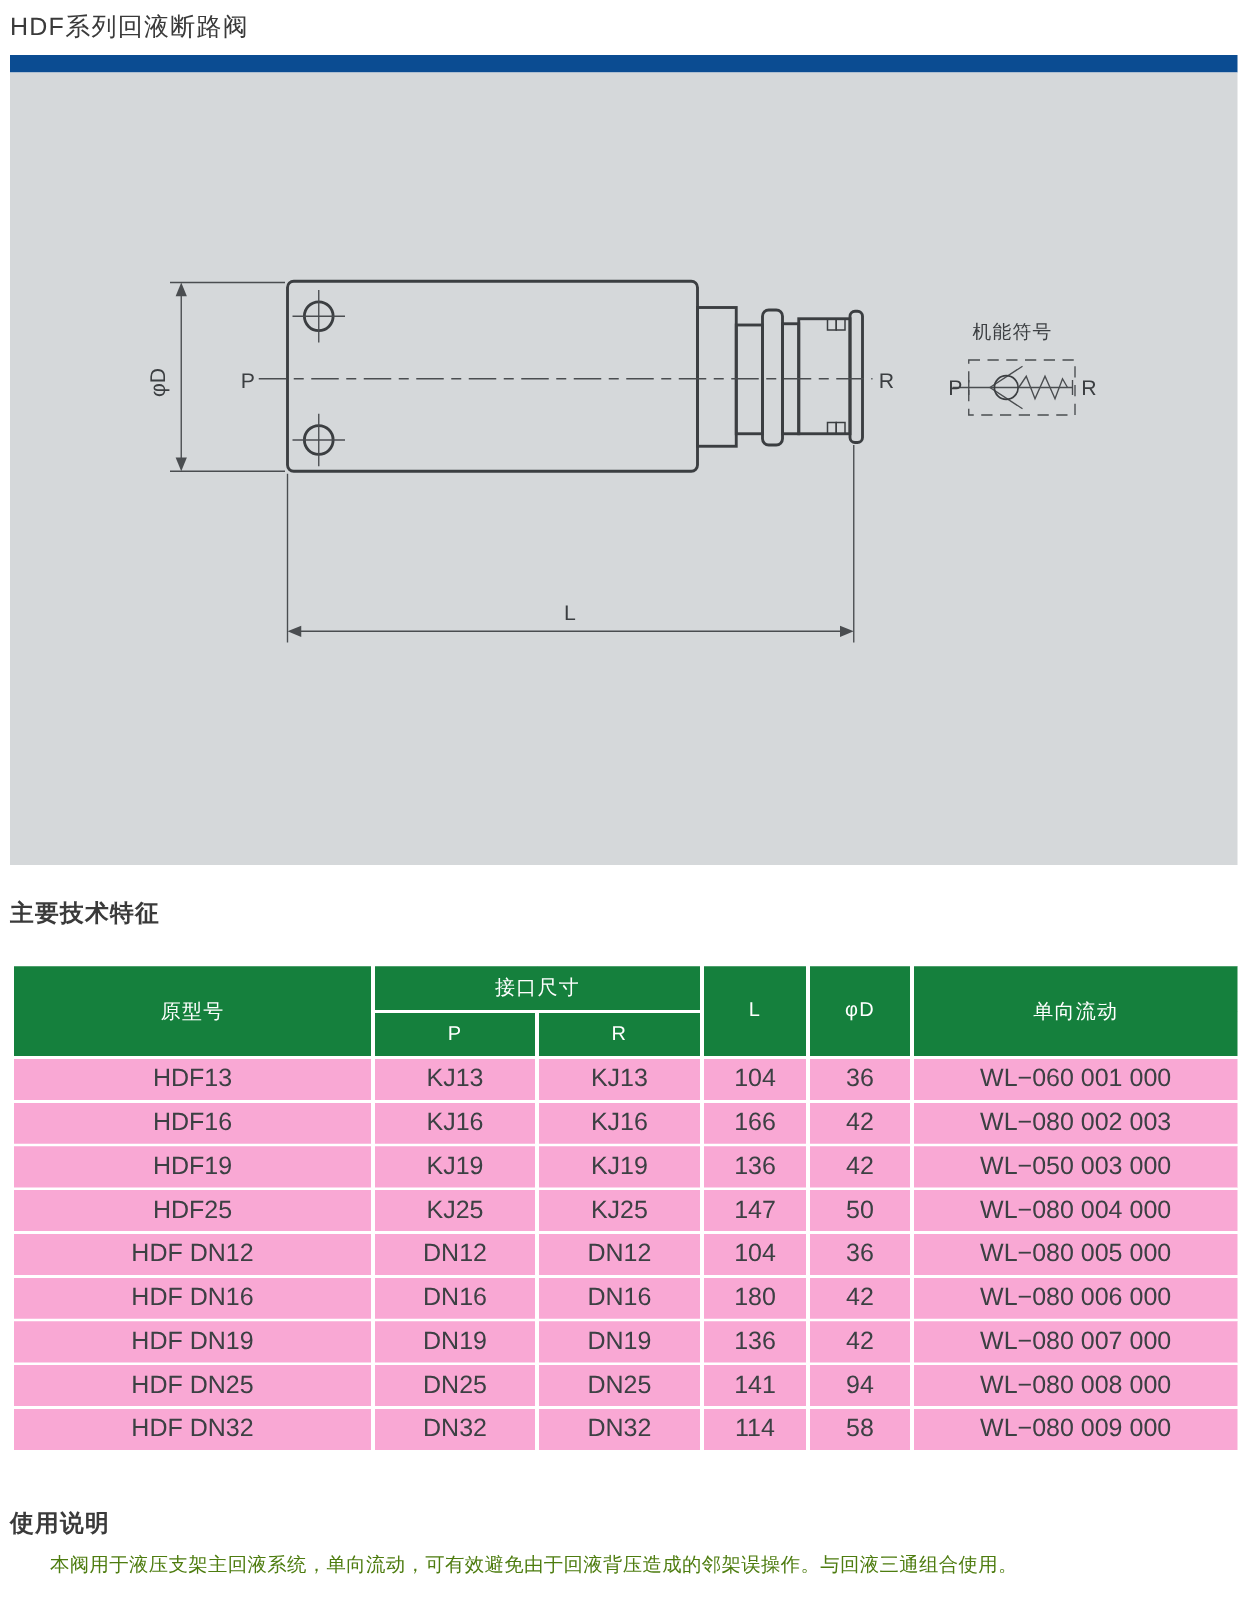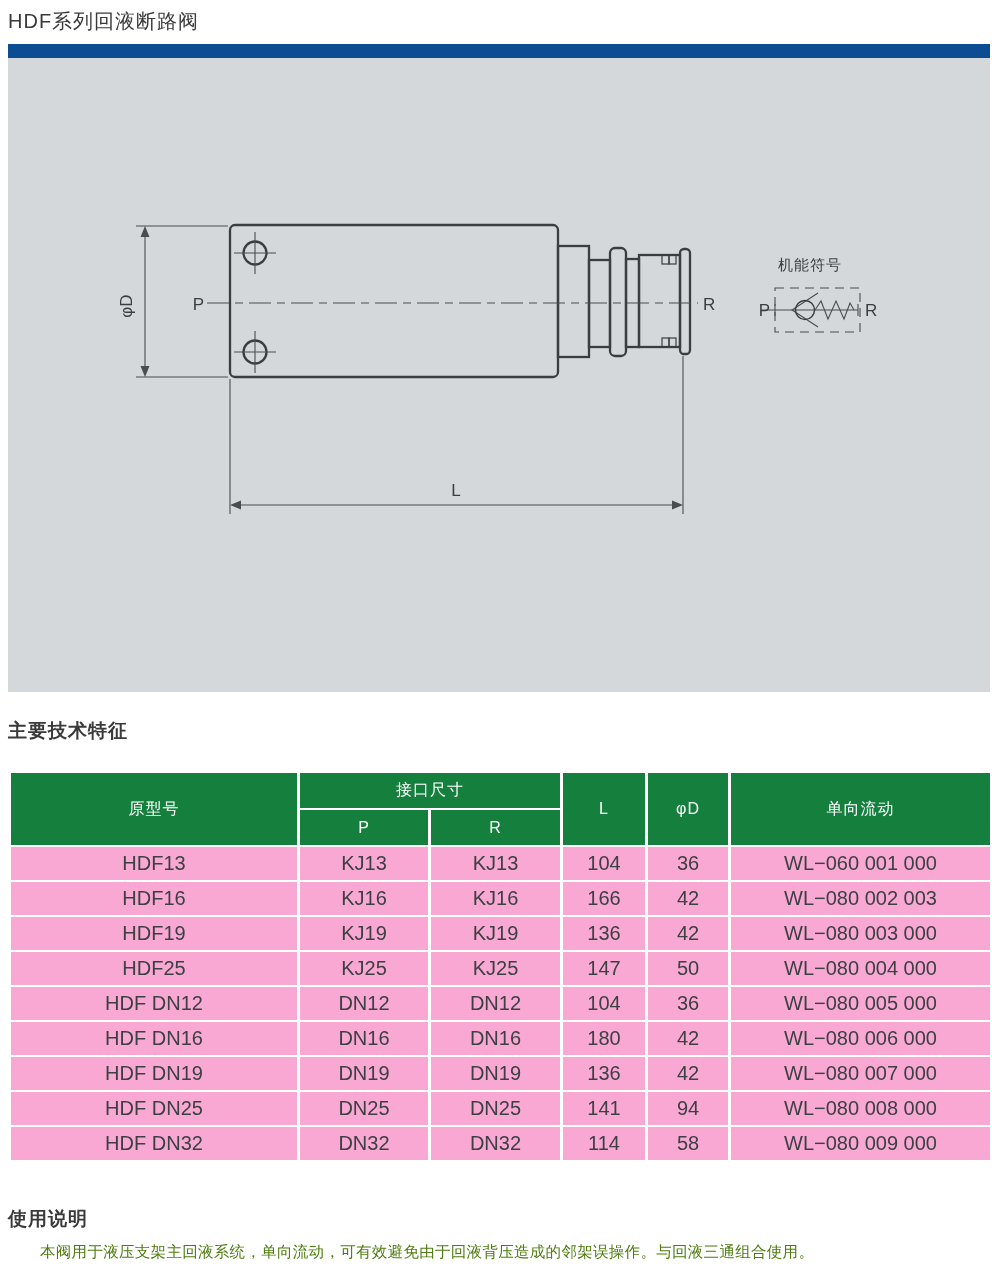--- a/index.html
+++ b/index.html
@@ -171,21 +171,21 @@
       <td>166</td>
       <td>42</td>
       <td>WL−080 002 003</td>
     </tr>
     <tr>
       <td>HDF19</td>
       <td>KJ19</td>
       <td>KJ19</td>
       <td>136</td>
       <td>42</td>
-      <td>WL−080 003 000</td>
+      <td>WL−050 003 000</td>
     </tr>
     <tr>
       <td>HDF25</td>
       <td>KJ25</td>
       <td>KJ25</td>
       <td>147</td>
       <td>50</td>
       <td>WL−080 004 000</td>
     </tr>
     <tr>

